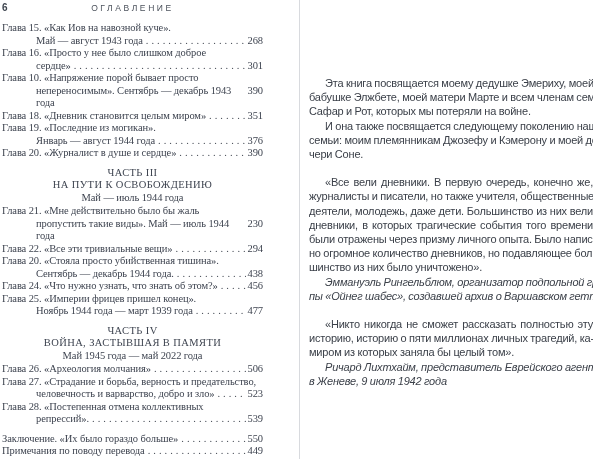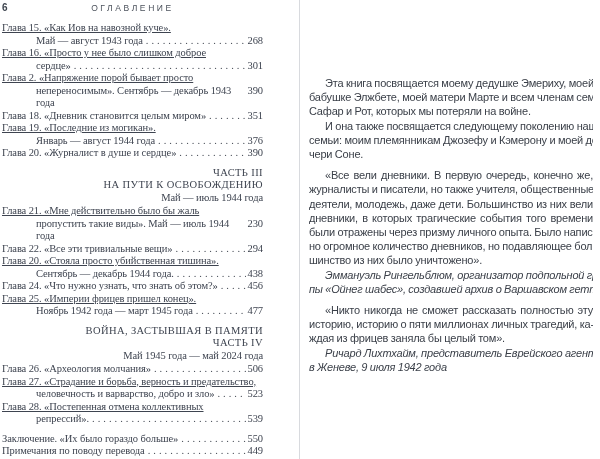--- a/index.html
+++ b/index.html
@@ -18,43 +18,43 @@
     position:absolute;left:0;top:0;
     font-family:"Liberation Sans","DejaVu Sans",sans-serif;
     font-size:10px;font-weight:bold;color:#3f4650;
   }
   .pg-title{
     display:block;text-align:center;
     font-family:"Liberation Sans","DejaVu Sans",sans-serif;
     font-size:8.5px;letter-spacing:2.6px;color:#4c525c;padding-top:1px;
   }
   .toc{margin-top:7px;font-size:10.5px;line-height:12.5px;letter-spacing:-0.1px;}
-  .toc-line{white-space:nowrap;text-decoration:underline;}
+  .toc-line{white-space:nowrap;}
   .toc-row{display:flex;align-items:flex-start;}
   .indented{padding-left:34px;}
   .dots{
     flex:1 1 0;min-width:0;overflow:hidden;white-space:nowrap;
     letter-spacing:3px;margin:0 2px 0 3px;color:#454b55;
   }
   .toc-pg{white-space:nowrap;}
-  .part-head{text-align:right;margin:7px 0 1px 0;}
+  .part-head{text-align:center;margin:7px 0 1px 0;}
   .part-head .caps{letter-spacing:0.4px;}
   .closing{margin-top:7px;}
 
   
   .page-right{
     width:301px;box-sizing:border-box;height:459px;
     border-left:1px solid #d8dade;
     padding:76px 7px 0 9px;
     font-family:"Liberation Sans","DejaVu Sans",sans-serif;
     font-size:11px;line-height:14.2px;letter-spacing:-0.2px;word-spacing:-0.3px;
     color:#3b4049;overflow:hidden;
   }
   .para{margin:0;}
-  .para.gap{margin-top:7px;}
+  .para.gap{margin-top:14px;}
   .para.italic{font-style:italic;}
   .dln{
     text-align:justify;text-align-last:justify;
     white-space:nowrap;overflow:hidden;
   }
   .dln.first{text-indent:16px;}
   .dln.last{text-align-last:left;}
 </style>
 </head>
 <body>
@@ -78,21 +78,21 @@
           </div>
           <div class="toc-entry">
             <div class="toc-line">Глава 16. «Просто у нее было слишком доброе</div>
             <div class="toc-row indented">
               <span class="toc-text">сердце»</span>
               <span class="dots">................................................................................</span>
               <span class="toc-pg">301</span>
             </div>
           </div>
           <div class="toc-entry">
-            <div class="toc-line">Глава 2. «Напряжение порой бывает просто</div>
+            <div class="toc-line">Глава 10. «Напряжение порой бывает просто</div>
             <div class="toc-row indented">
               <span class="toc-text">непереносимым». Сентябрь — декабрь 1943 года</span>
               <span class="dots">................................................................................</span>
               <span class="toc-pg">390</span>
             </div>
           </div>
           <div class="toc-entry">
             <div class="toc-row">
               <span class="toc-text">Глава 18. «Дневник становится целым миром»</span>
               <span class="dots">................................................................................</span>
@@ -147,30 +147,30 @@
           <div class="toc-entry">
             <div class="toc-row">
               <span class="toc-text">Глава 24. «Что нужно узнать, что знать об этом?»</span>
               <span class="dots">................................................................................</span>
               <span class="toc-pg">456</span>
             </div>
           </div>
           <div class="toc-entry">
             <div class="toc-line">Глава 25. «Империи фрицев пришел конец».</div>
             <div class="toc-row indented">
-              <span class="toc-text">Ноябрь 1942 года — март 1945 года</span>
+              <span class="toc-text">Ноябрь 1944 года — март 1939 года</span>
               <span class="dots">................................................................................</span>
               <span class="toc-pg">477</span>
             </div>
           </div>
         </div>
         <div class="part-head">
+          <div class="caps">ЧАСТЬ IV</div>
           <div class="caps">ВОЙНА, ЗАСТЫВШАЯ В ПАМЯТИ</div>
-          <div class="caps">ЧАСТЬ IV</div>
-          <div class="date">Май 1945 года — май 2024 года</div>
+          <div class="date">Май 1945 года — май 2022 года</div>
         </div>
         <div class="entry-group">
           <div class="toc-entry">
             <div class="toc-row">
               <span class="toc-text">Глава 26. «Археология молчания»</span>
               <span class="dots">................................................................................</span>
               <span class="toc-pg">506</span>
             </div>
           </div>
           <div class="toc-entry">
@@ -237,21 +237,21 @@
           <div class="dln">но огромное количество дневников, но подавляющее боль-</div>
           <div class="dln last">шинство из них было уничтожено».</div>
         </div>
         <div class="para italic">
           <div class="dln first">Эммануэль Рингельблюм, организатор подпольной груп-</div>
           <div class="dln last">пы «Ойнег шабес», создавшей архив о Варшавском гетто</div>
         </div>
         <div class="para gap">
           <div class="dln first">«Никто никогда не сможет рассказать полностью эту</div>
           <div class="dln">историю, историю о пяти миллионах личных трагедий, ка-</div>
-          <div class="dln last">ждая из фрицев заняла бы целый том».</div>
+          <div class="dln last">миром из которых заняла бы целый том».</div>
         </div>
         <div class="para italic">
           <div class="dln first">Ричард Лихтхайм, представитель Еврейского агентства</div>
           <div class="dln last">в Женеве, 9 июля 1942 года</div>
         </div>
       </div>
   </div>
 
 </div>
 

